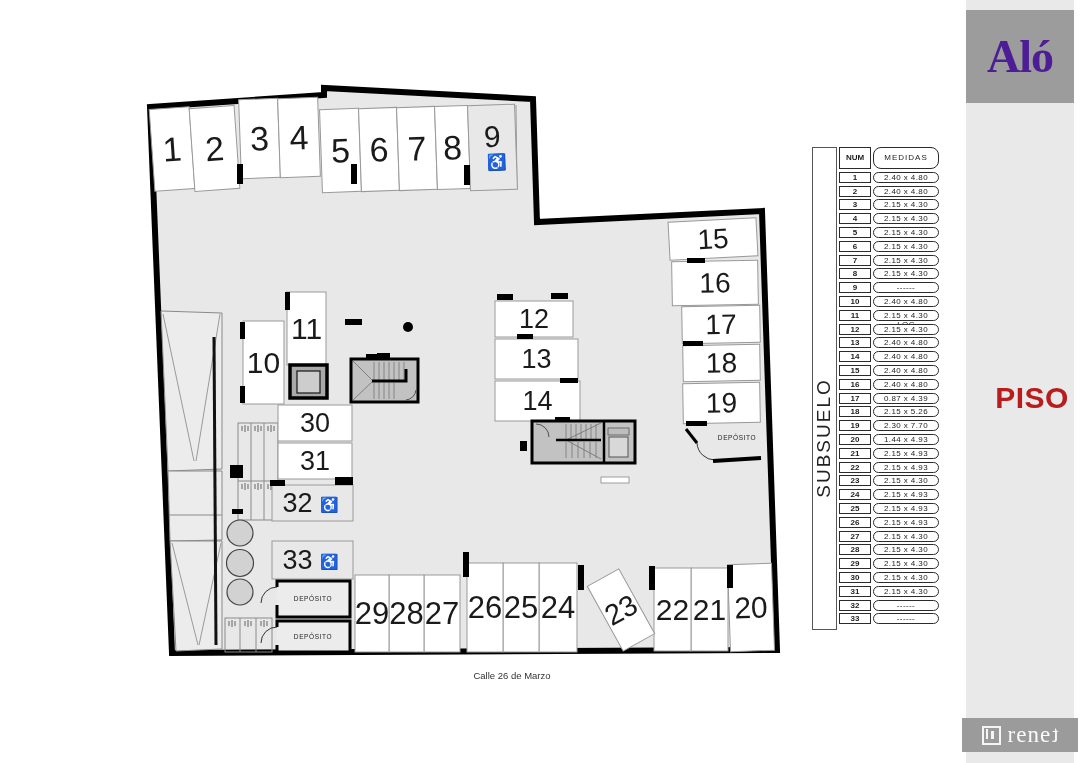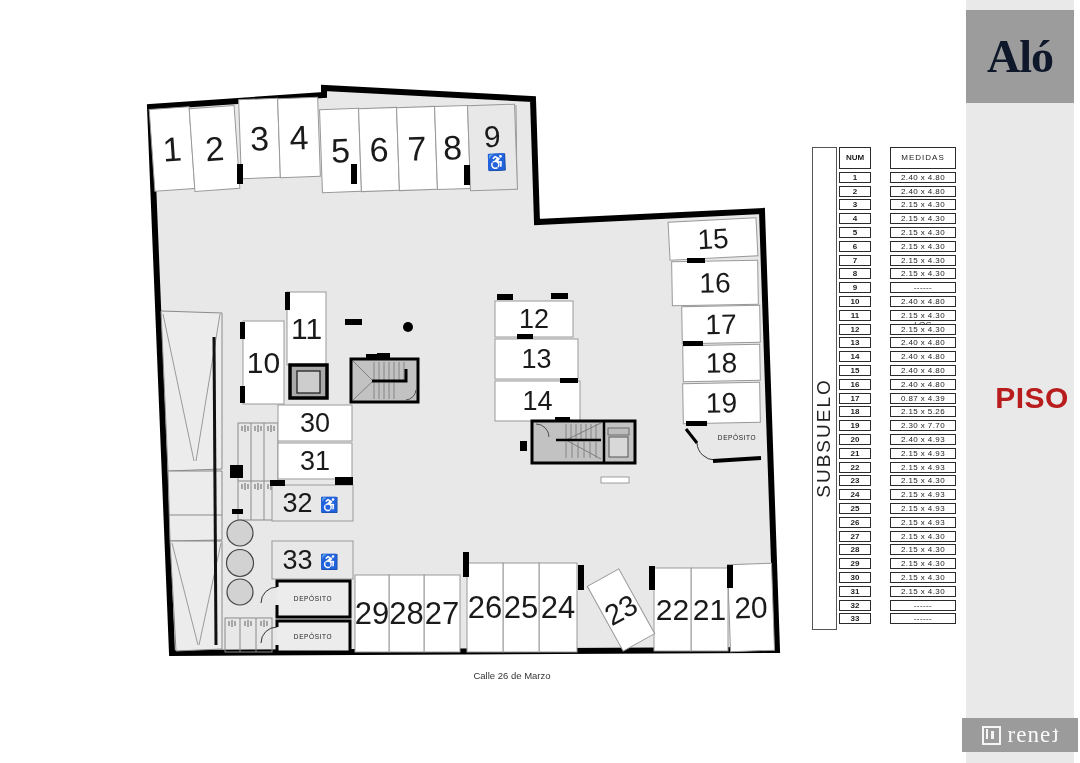--- a/index.html
+++ b/index.html
@@ -6,42 +6,42 @@
   body{width:1080px;height:763px;position:relative;overflow:hidden;
        font-family:"Liberation Sans",sans-serif;}
   #stage{position:absolute;inset:0;background:#fff;}
   svg{font-family:"Liberation Sans",sans-serif;}
 
   
   .sidebar{position:absolute;left:966px;top:0;width:108px;height:763px;background:#e9e9e9;}
   .alo-box{position:absolute;left:0;top:10px;width:108px;height:93px;background:#9c9c9c;
            display:flex;align-items:center;justify-content:center;}
   .alo-text{font-family:"Liberation Serif",serif;font-weight:700;font-size:46px;
-            color:#0f172a;letter-spacing:-1px;}
+            color:#4c1d95;letter-spacing:-1px;}
   .floor-label{position:absolute;left:0;top:378px;width:132px;text-align:center;
                font-size:30px;font-weight:600;color:#b91c1c;line-height:39px;letter-spacing:0.5px;}
   .renet-bar{position:absolute;left:-4px;top:718px;width:116px;height:34px;background:#9b9b9b;
              display:flex;align-items:center;justify-content:center;gap:7px;}
   .renet-text{font-family:"Liberation Serif",serif;font-size:23px;color:#fafafa;letter-spacing:1px;}
   .flip{display:inline-block;transform:scaleX(-1);}
   .renet-icon{width:15px;height:15px;border:2px solid #f5f5f5;position:relative;display:inline-block;}
   .renet-icon::before{content:"";position:absolute;left:2px;top:5px;width:2px;height:6px;background:#f5f5f5;
                       box-shadow:0 -4px 0 0 #f5f5f5;}
   .renet-icon::after{content:"";position:absolute;left:7px;top:3px;width:3px;height:8px;background:#f5f5f5;}
 
   
   #medidas-table{position:absolute;left:812px;top:147px;color:#1c1c1c;}
   .side-box{position:absolute;left:0;top:0;width:23px;height:481px;border:1px solid #555;}
   .side-text{position:absolute;left:11px;top:290px;transform:translate(-50%,-50%) rotate(-90deg);
              font-size:19px;letter-spacing:2px;color:#222;white-space:nowrap;}
   .tcols{position:absolute;left:27px;top:0;}
-  .trow{display:flex;gap:19px;margin-bottom:2.8px;}
+  .trow{display:flex;gap:2px;margin-bottom:2.8px;}
   .cell{border:1px solid #2b2b2b;text-align:center;font-size:8px;background:#fff;}
   .cnum{width:30px;font-weight:700;}
-  .cmed{width:64px;letter-spacing:0.4px;}
+  .cmed{width:64px;letter-spacing:0.4px;border-radius:8px;}
   .trow .cell{height:9px;line-height:9px;}
   .trow.head .cell{height:20px;line-height:20px;}
   .trow.head .cmed{letter-spacing:1px;}
 </style>
 </head>
 <body>
 
 <div id="stage">
 
   
@@ -382,21 +382,21 @@
           <div class="trow">
             <div class="cell cnum">18</div>
             <div class="cell cmed">2.15 x 5.26</div>
           </div>
           <div class="trow">
             <div class="cell cnum">19</div>
             <div class="cell cmed">2.30 x 7.70</div>
           </div>
           <div class="trow">
             <div class="cell cnum">20</div>
-            <div class="cell cmed">2.40 x 4.93</div>
+            <div class="cell cmed">1.44 x 4.93</div>
           </div>
           <div class="trow">
             <div class="cell cnum">21</div>
             <div class="cell cmed">2.15 x 4.93</div>
           </div>
           <div class="trow">
             <div class="cell cnum">22</div>
             <div class="cell cmed">2.15 x 4.93</div>
           </div>
           <div class="trow">

